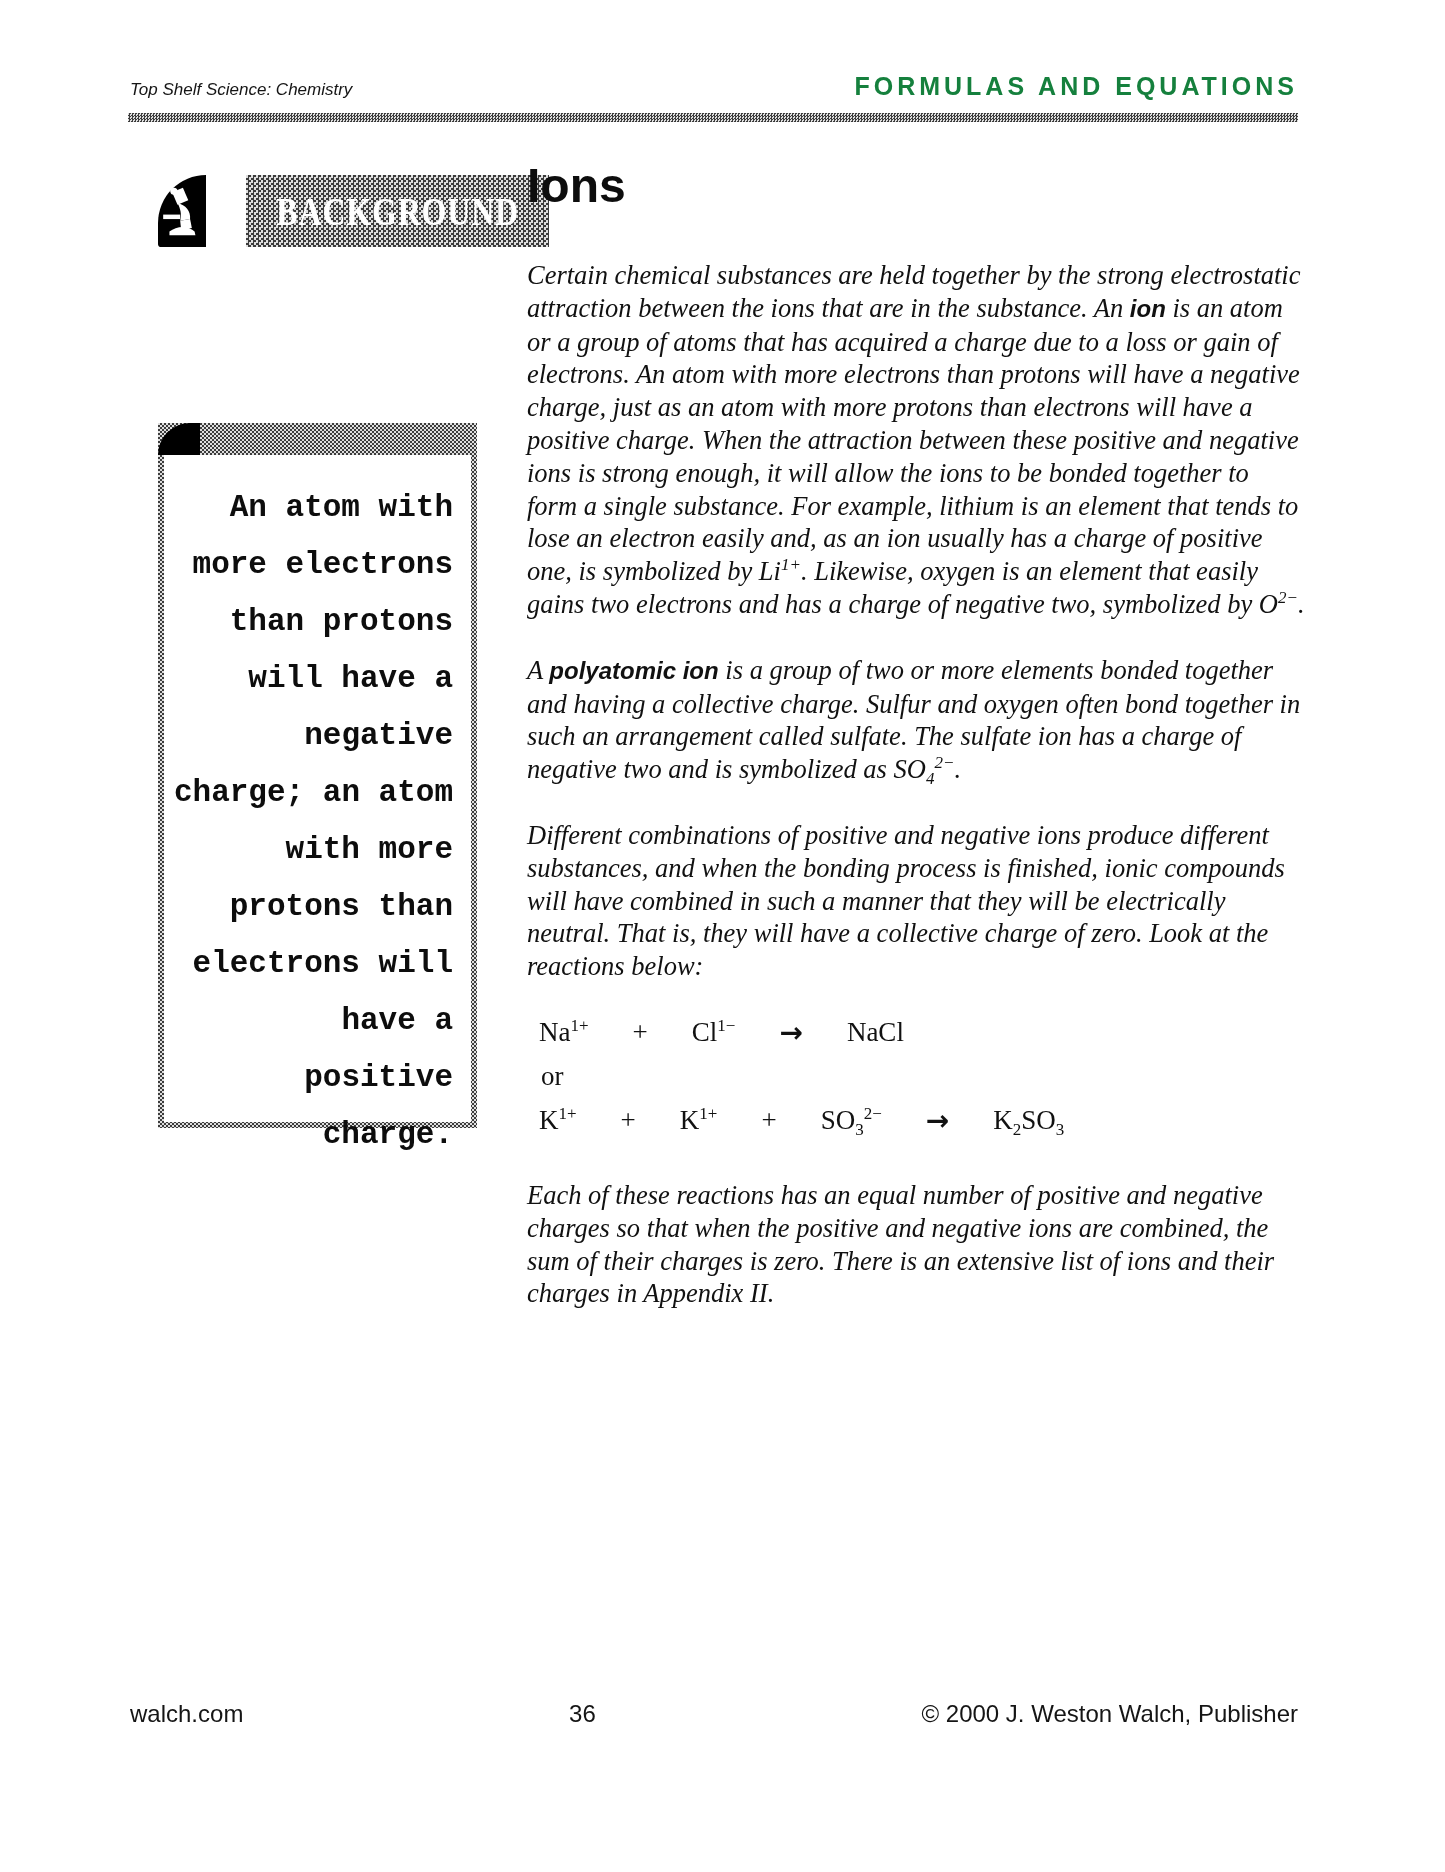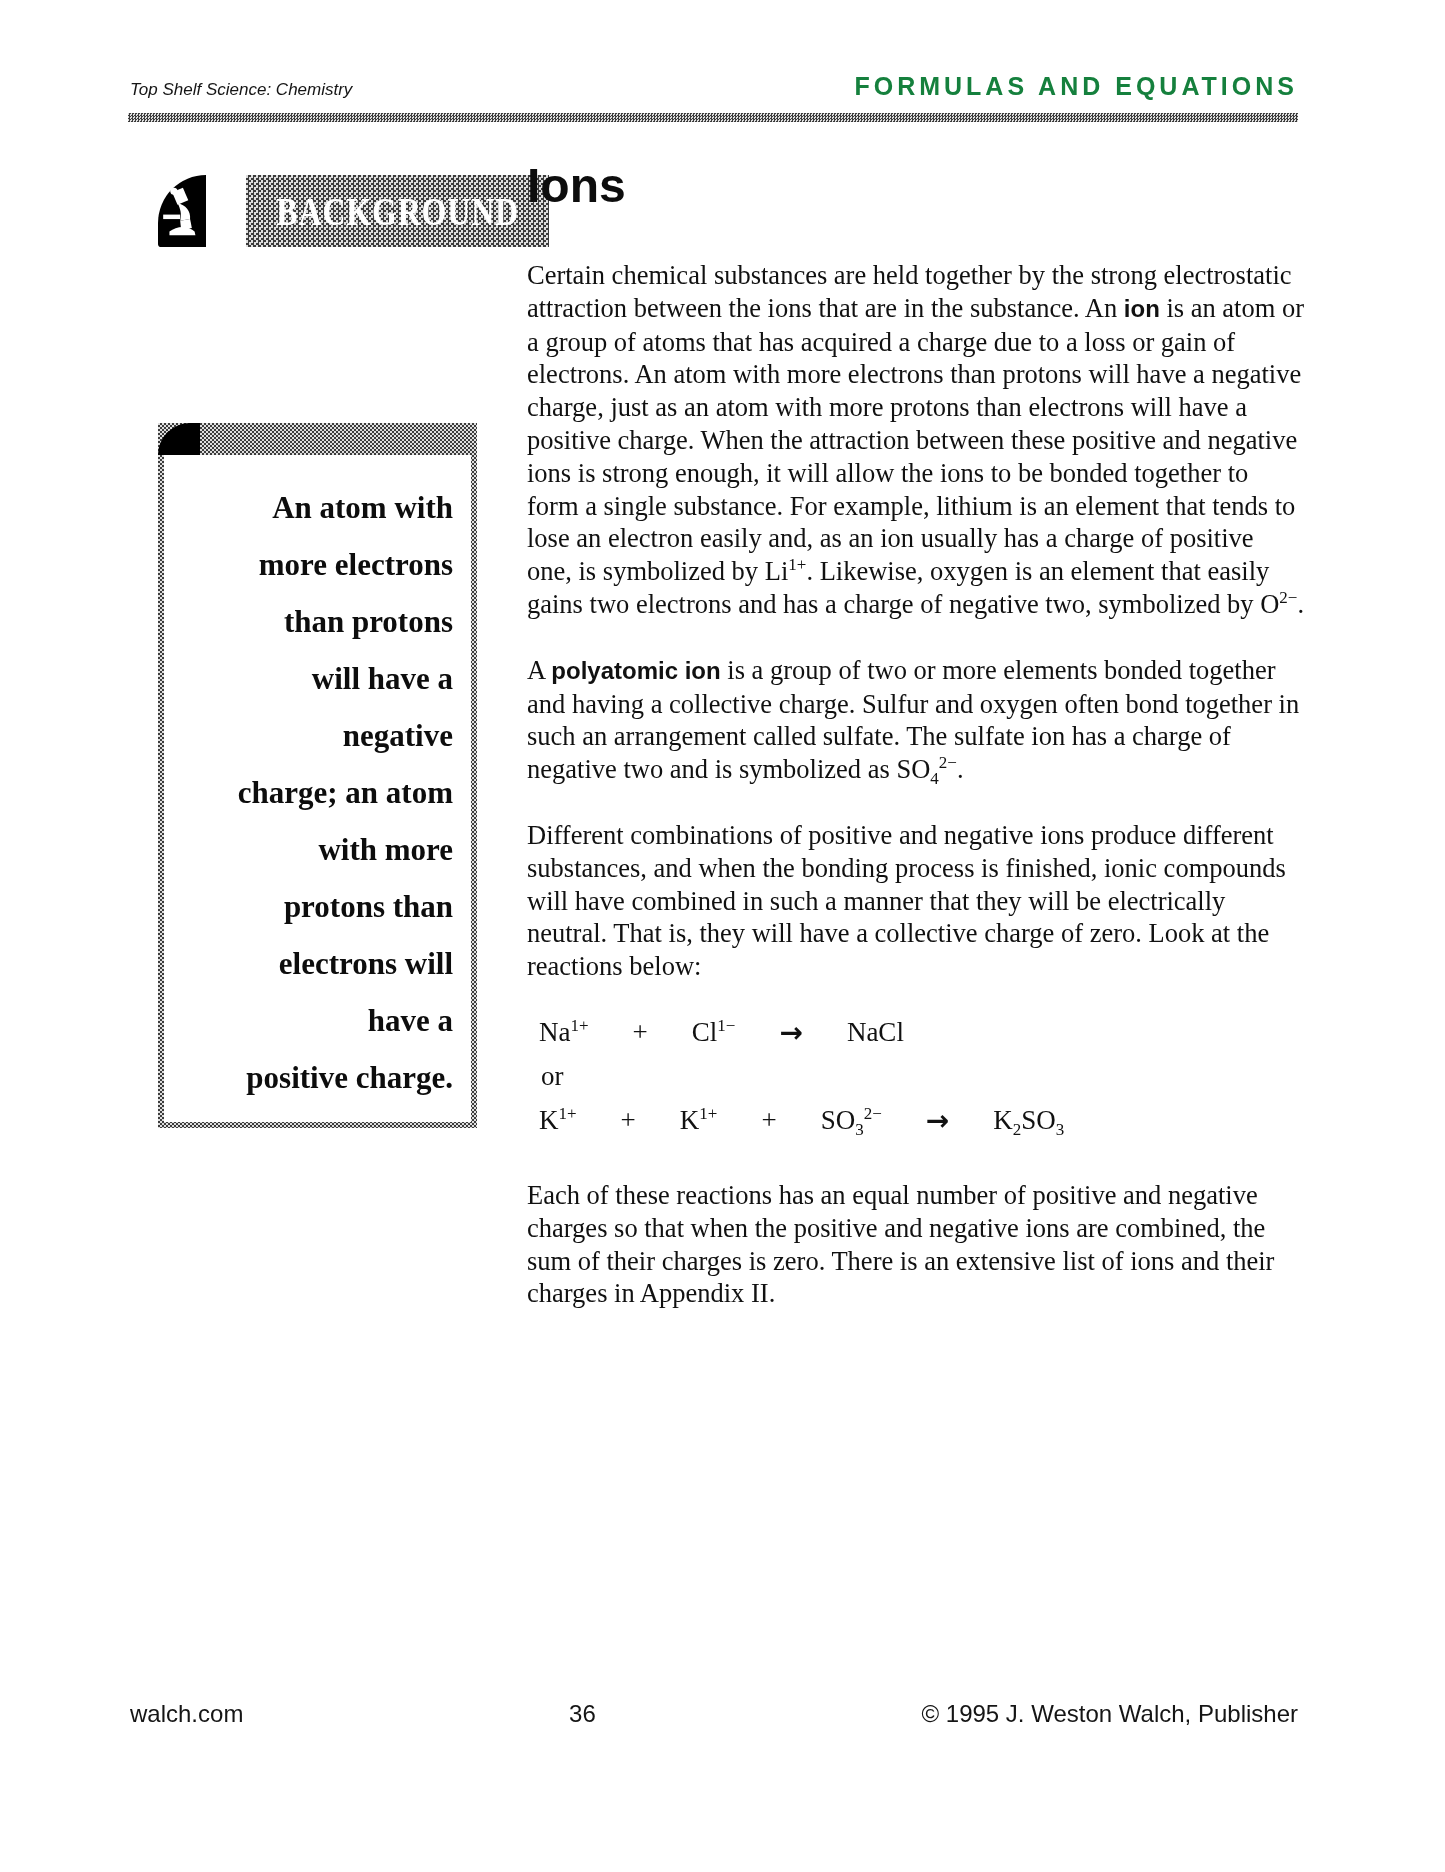--- a/index.html
+++ b/index.html
@@ -42,34 +42,34 @@
     font-size:40px; letter-spacing:1px; transform:scaleX(0.8); white-space:nowrap;
   }
   
   .callout {
     position:absolute; left:158px; top:423px; width:319px; height:705px;
     box-sizing:border-box; padding:32px 6px 6px 6px; background-size:4px 4px;
   }
   .callout-inner {
     width:100%; height:100%; background:#ffffff; box-sizing:border-box;
     padding:24px 18px 0 8px; text-align:right;
-    font-family:Liberation Serif, serif; font-weight:bold;
+    font-family:Liberation Mono, monospace; font-weight:bold;
     font-size:31px; line-height:57px; color:#0d0d0d;
   }
   .callout-cap {
     position:absolute; top:0; left:0; width:42px; height:32px;
     background:#000; border-radius:32px 0 0 0;
   }
   
   .main-col { position:absolute; left:527px; top:158px; width:778px; }
   .main-col h1 {
     font-family:"Liberation Sans", sans-serif; font-weight:bold;
     font-size:48px; margin:0 0 46px 0; color:#0d0d0d;
   }
-  .main-col p { font-size:26.5px; line-height:32.8px; margin:16px 0 33px 0; }
+  .main-col p { font-size:26.5px; line-height:32.8px; margin:16px 0 33px 0;font-style:italic; }
   .term {
     font-family:"Liberation Sans", sans-serif; font-weight:bold; font-size:24px;
   }
   sup { font-size:17px; line-height:0; }
   sub { font-size:17px; line-height:0; }
   
   .equations { margin:12px 0 42px 12px; font-size:27px; }
   .eq-row { display:flex; align-items:center; column-gap:44px; margin-bottom:12px; }
   .eq-or { margin:2px 0 12px 2px; }
   .eq-arrow { font-weight:bold; font-size:28px; font-family:"DejaVu Sans", sans-serif; }
@@ -152,16 +152,16 @@
           <span class="eq-formula">K<sub>2</sub>SO<sub>3</sub></span>
         </div>
     </div>
 
     <p>Each of these reactions has an equal number of positive and negative charges so that when the positive and negative ions are combined, the sum of their charges is zero. There is an extensive list of ions and their charges in Appendix II.</p>
   </main>
 
   <div class="ftr">
     <span>walch.com</span>
     <span>36</span>
-    <span>© 1995 J. Weston Walch, Publisher</span>
+    <span>© 2000 J. Weston Walch, Publisher</span>
   </div>
 
 </div>
 
 </body></html>

